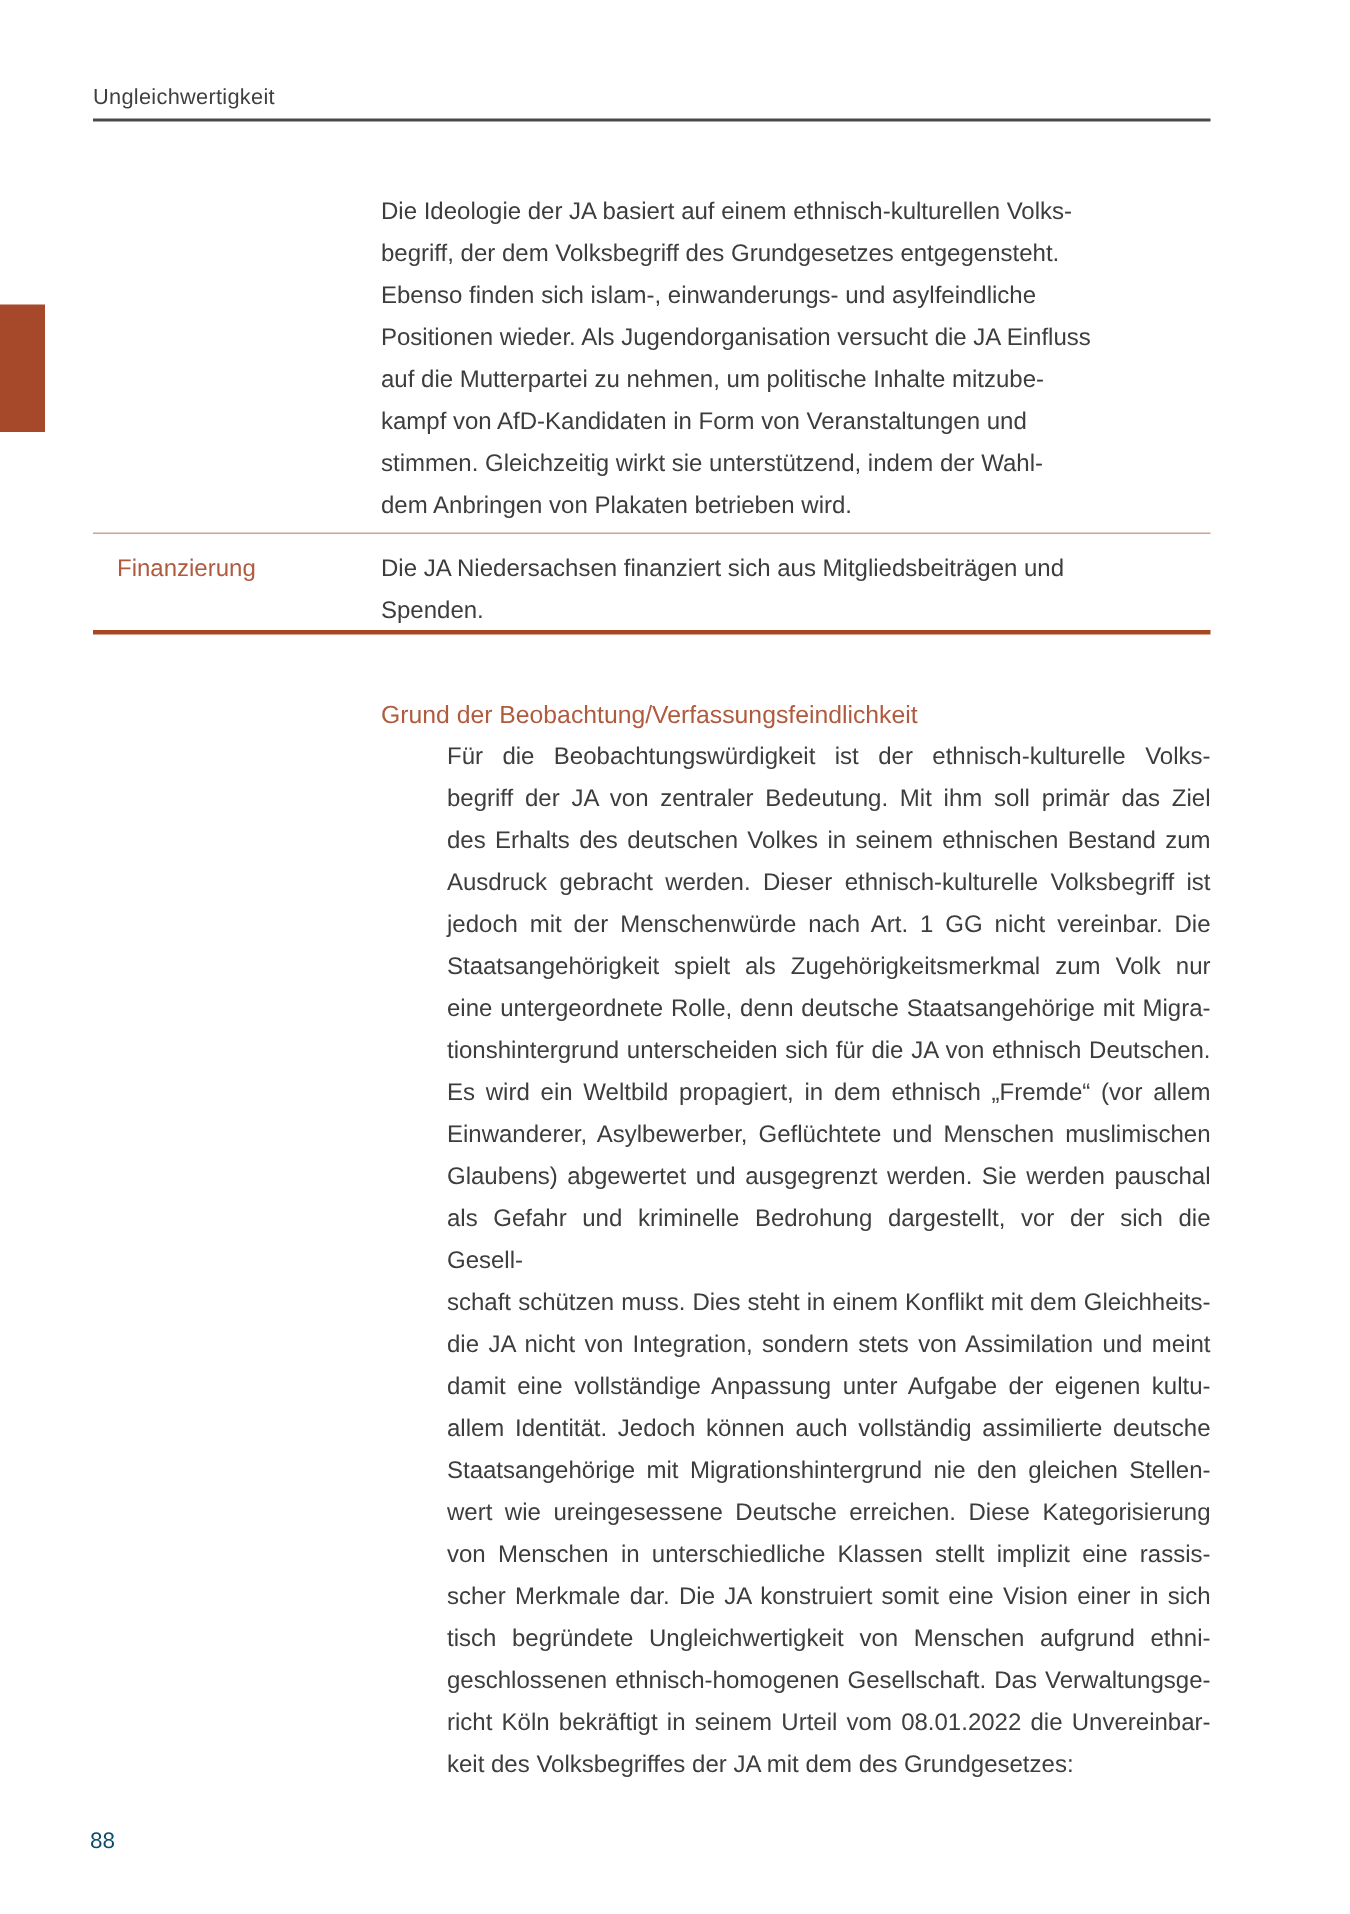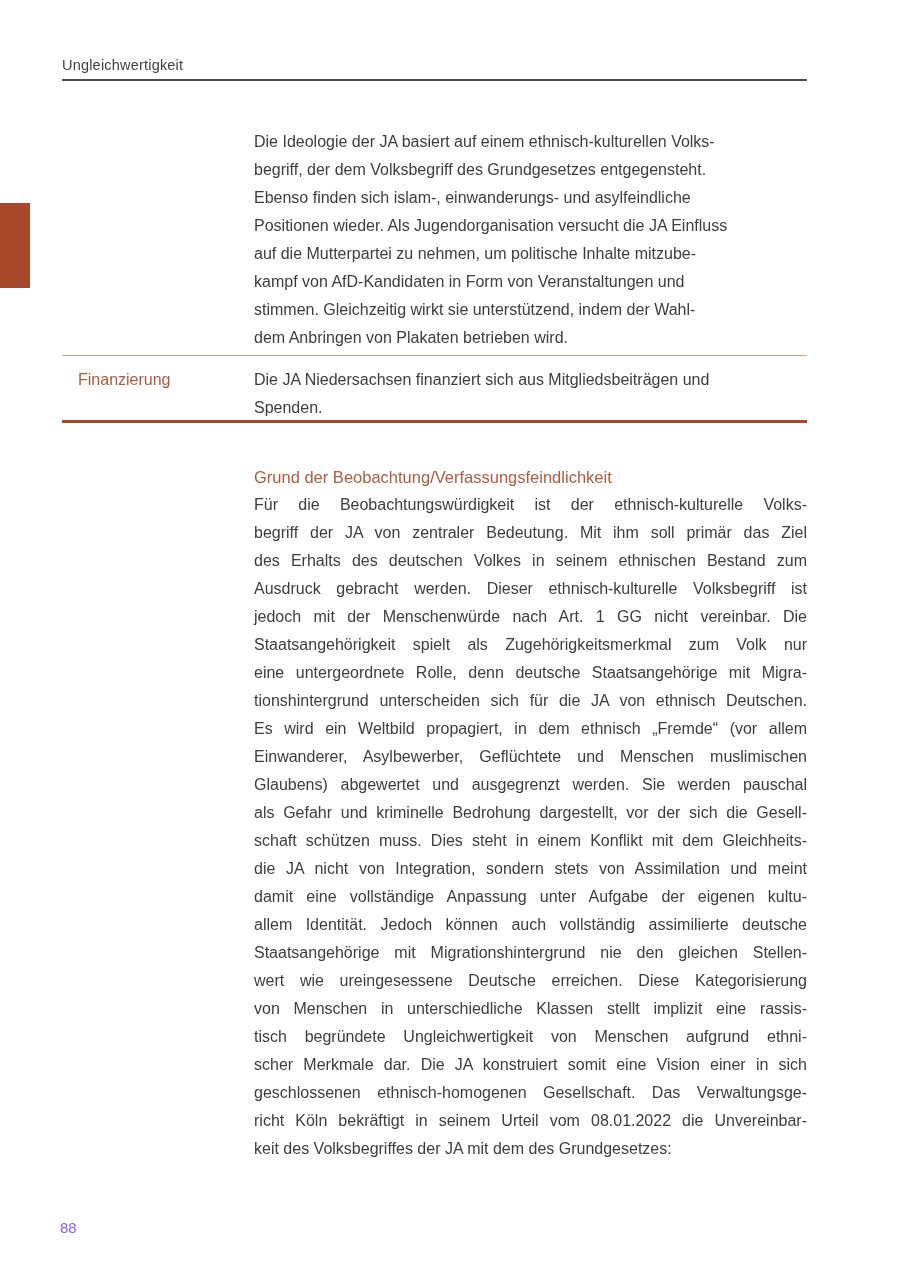--- a/index.html
+++ b/index.html
@@ -60,27 +60,27 @@
     background:var(--rule-thick);
   }
 
   .section { left:254px; top:463px; width:553px; }
   .section-heading {
     font-size:16.5px; line-height:28px;
     color:var(--heading-text);
     margin-bottom:0;
   }
   .section-body { font-size:16px; line-height:28px; }
-  .section-body .line { text-align:justify; text-align-last:justify; }
+  .section-body .line { text-align:justify; text-align-last:justify;margin-left:44px; }
   .section-body .line:last-child { text-align-last:auto; }
 
   .page-number {
     left:60px; top:1219px;
     font-size:15px;
-    color:#8b5cf6;
+    color:#0c4a6e;
   }
 </style>
 </head>
 <body>
 
 <div class="abs running-header">Ungleichwertigkeit</div>
 
 <div class="abs header-rule"></div>
 
 <div class="abs chapter-tab"></div>
@@ -122,21 +122,21 @@
       <div class="line">Einwanderer, Asylbewerber, Geflüchtete und Menschen muslimischen</div>
       <div class="line">Glaubens) abgewertet und ausgegrenzt werden. Sie werden pauschal</div>
       <div class="line">als Gefahr und kriminelle Bedrohung dargestellt, vor der sich die Gesell-</div>
       <div class="line">schaft schützen muss. Dies steht in einem Konflikt mit dem Gleichheits-</div>
       <div class="line">die JA nicht von Integration, sondern stets von Assimilation und meint</div>
       <div class="line">damit eine vollständige Anpassung unter Aufgabe der eigenen kultu-</div>
       <div class="line">allem Identität. Jedoch können auch vollständig assimilierte deutsche</div>
       <div class="line">Staatsangehörige mit Migrationshintergrund nie den gleichen Stellen-</div>
       <div class="line">wert wie ureingesessene Deutsche erreichen. Diese Kategorisierung</div>
       <div class="line">von Menschen in unterschiedliche Klassen stellt implizit eine rassis-</div>
+      <div class="line">scher Merkmale dar. Die JA konstruiert somit eine Vision einer in sich</div>
       <div class="line">tisch begründete Ungleichwertigkeit von Menschen aufgrund ethni-</div>
-      <div class="line">scher Merkmale dar. Die JA konstruiert somit eine Vision einer in sich</div>
       <div class="line">geschlossenen ethnisch-homogenen Gesellschaft. Das Verwaltungsge-</div>
       <div class="line">richt Köln bekräftigt in seinem Urteil vom 08.01.2022 die Unvereinbar-</div>
       <div class="line">keit des Volksbegriffes der JA mit dem des Grundgesetzes:</div>
     </div>
 </div>
 
 <div class="abs page-number">88</div>
 
 </body></html>

